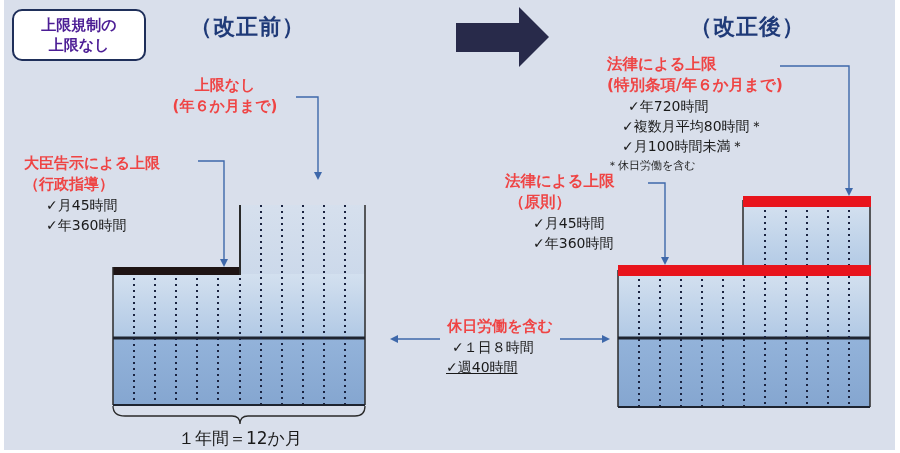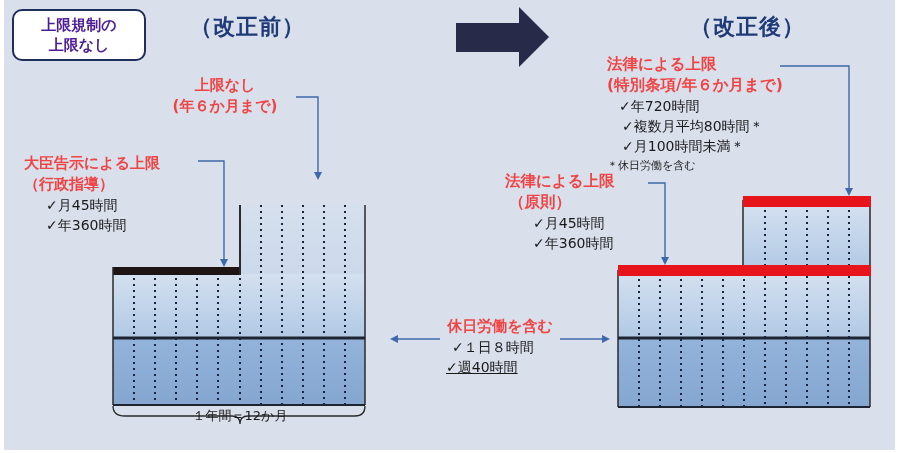--- a/index.html
+++ b/index.html
@@ -132,32 +132,32 @@
   <div>(年６か月まで)</div>
 </div>
 
 <div class="abs" style="left:24px; top:153px;">
   <div class="black-bold">大臣告示による上限</div>
   <div class="black-bold">（行政指導）</div>
   <div class="item" style="margin-left:22px;">✓月45時間</div>
   <div class="item" style="margin-left:22px;">✓年360時間</div>
 </div>
 
-<div class="abs item center" style="left:140px; top:406px; width:200px; font-size:13px;">１年間＝12か月</div>
+<div class="abs item center" style="left:140px; top:428px; width:200px; font-size:17px;">１年間＝12か月</div>
 
 <div class="abs" style="left:440px; top:316px; width:120px;">
   <div class="black-bold center">休日労働を含む</div>
   <div class="item" style="margin-left:12px;">✓１日８時間</div>
   <div class="item" style="margin-left:6px;text-decoration:underline;">✓週40時間</div>
 </div>
 
 <div class="abs" style="left:607px; top:54px;">
   <div class="red-bold">法律による上限</div>
   <div class="red-bold">(特別条項/年６か月まで)</div>
-  <div class="item" style="margin-left:12px;">✓年720時間</div>
+  <div class="item" style="margin-left:21px;">✓年720時間</div>
   <div class="item" style="margin-left:15px;">✓複数月平均80時間＊</div>
   <div class="item" style="margin-left:15px;">✓月100時間未満＊</div>
   <div class="note" style="margin-top:2px;">＊休日労働を含む</div>
 </div>
 
 <div class="abs" style="left:505px; top:171px;">
   <div class="red-bold">法律による上限</div>
   <div class="red-bold" style="margin-left:4px;">（原則）</div>
   <div class="item" style="margin-left:28px;">✓月45時間</div>
   <div class="item" style="margin-left:28px;">✓年360時間</div>

